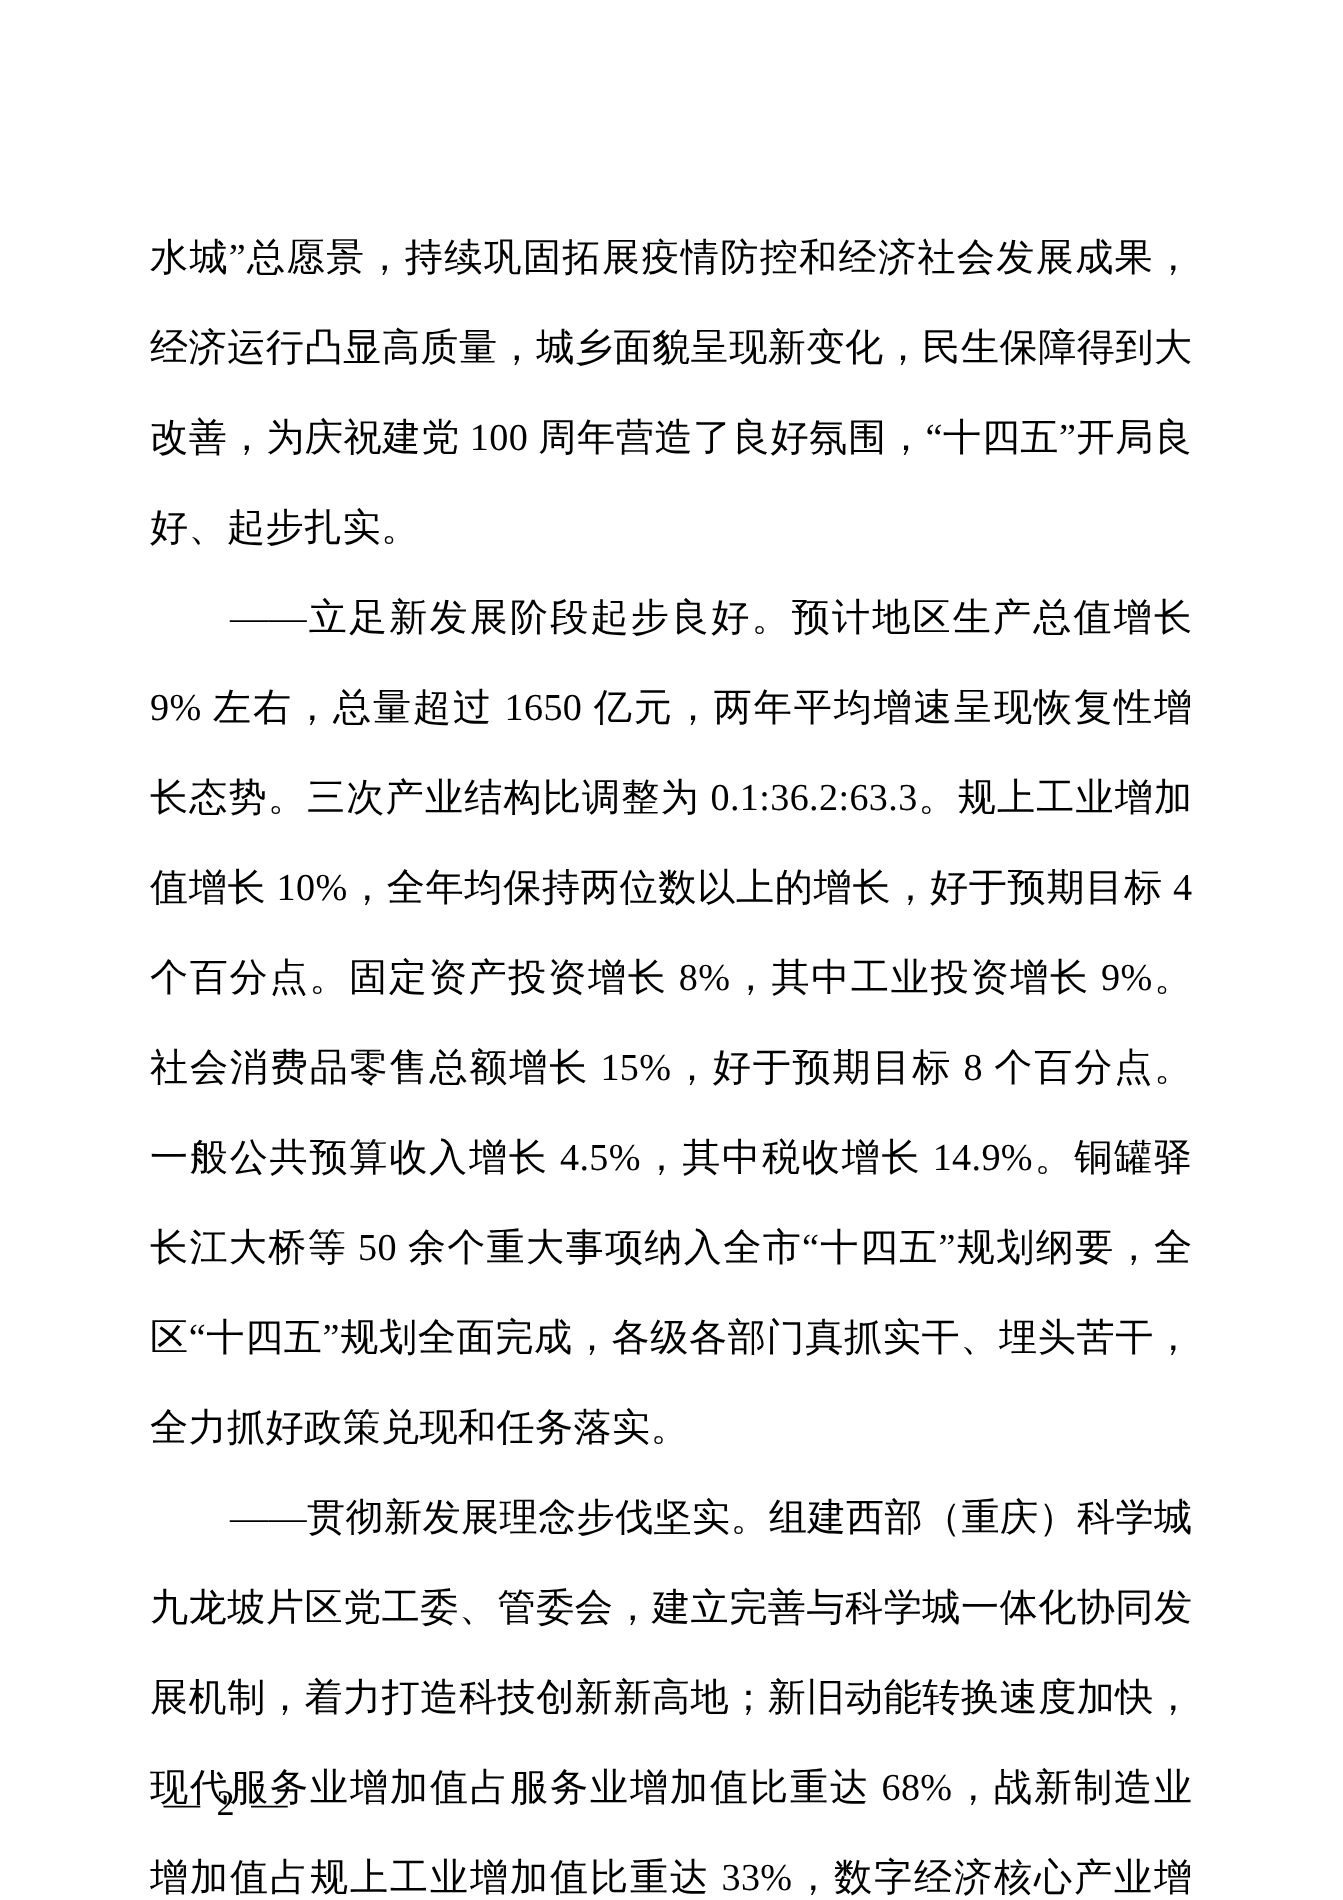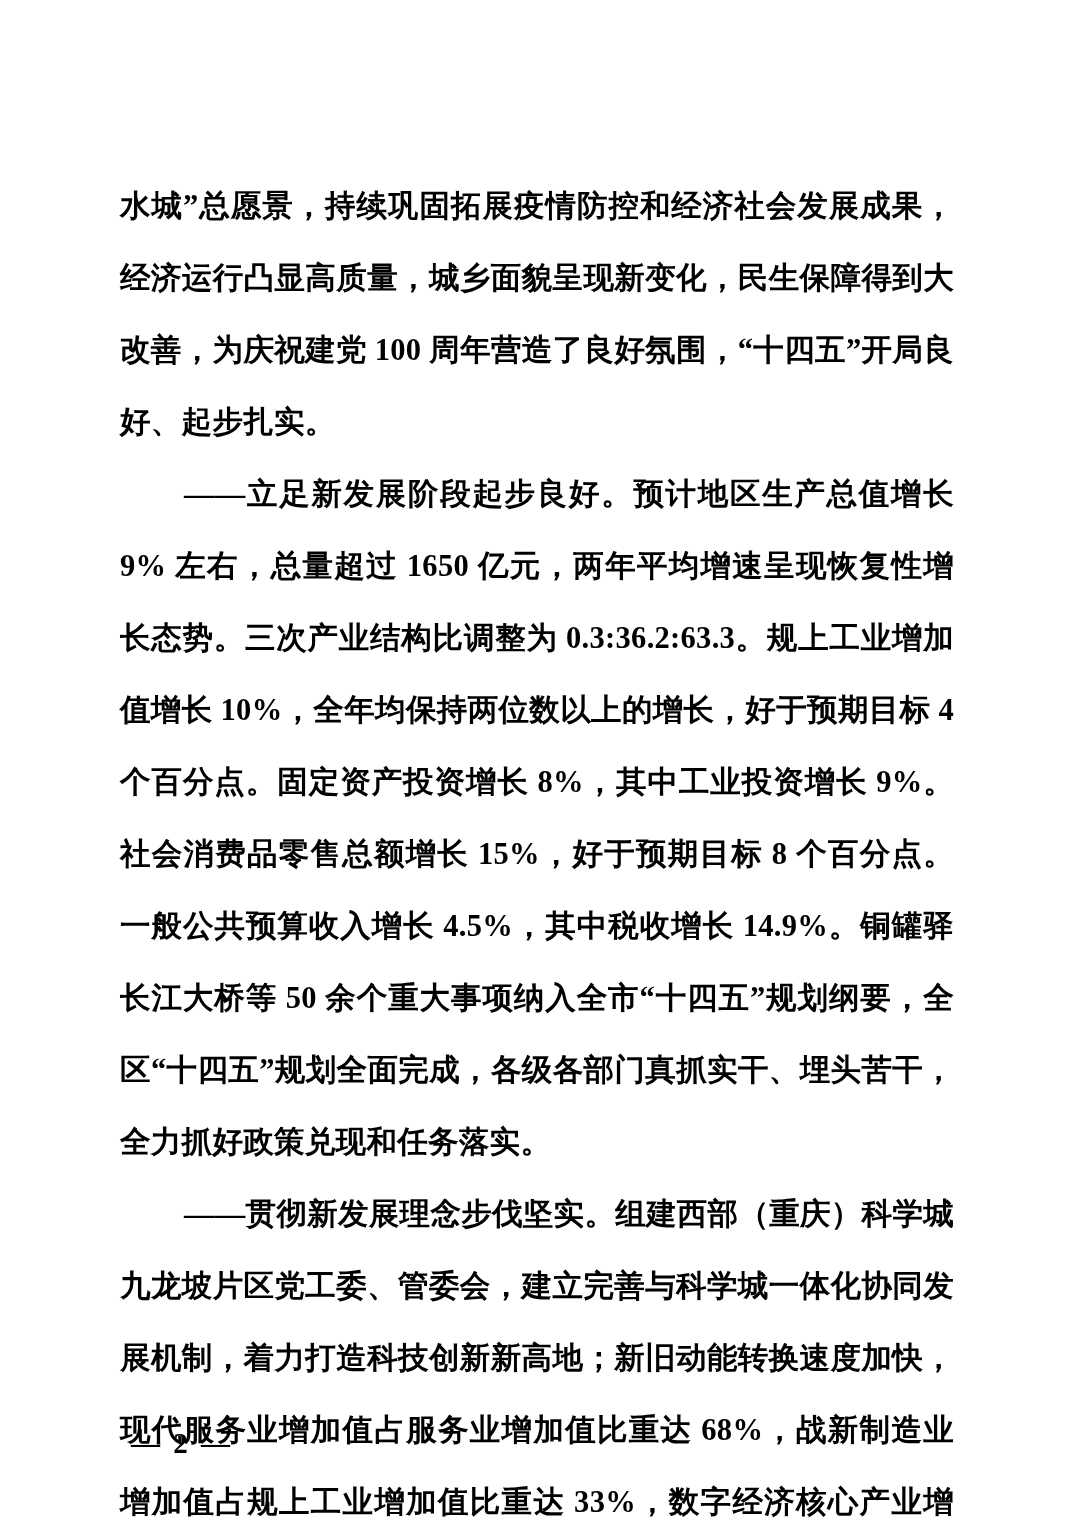--- a/index.html
+++ b/index.html
@@ -14,21 +14,20 @@
     color: #000000;
     position: relative;
     overflow: hidden;
   }
   .page {
     position: relative;
     width: 1074px;
     height: 1520px;
     box-sizing: border-box;
     padding: 170px 120px 0 120px;
-    font-weight: bold;
   }
   .doc-body {
     font-size: 30.5px;
     line-height: 72px;
     text-align: justify;
     text-justify: inter-ideograph;
     letter-spacing: 0.3px;
   }
   .para {
     margin: 0;
@@ -52,19 +51,19 @@
     display: inline-block;
     margin-left: -710px;
   }
 </style>
 </head>
 <body>
 
 <div class="page">
   <div class="doc-body">
     <p class="para">水城”总愿景，持续巩固拓展疫情防控和经济社会发展成果，经济运行凸显高质量，城乡面貌呈现新变化，民生保障得到大改善，为庆祝建党 100 周年营造了良好氛围，“十四五”开局良好、起步扎实。</p>
-    <p class="para indent">——立足新发展阶段起步良好。预计地区生产总值增长 9% 左右，总量超过 1650 亿元，两年平均增速呈现恢复性增长态势。三次产业结构比调整为 0.3:36.2:63.3。规上工业增加值增长 10%，全年均保持两位数以上的增长，好于预期目标 4 个百分点。固定资产投资增长 8%，其中工业投资增长 9%。社会消费品零售总额增长 15%，好于预期目标 8 个百分点。一般公共预算收入增长 4.5%，其中税收增长 14.9%。铜罐驿长江大桥等 50 余个重大事项纳入全市“十四五”规划纲要，全区“十四五”规划全面完成，各级各部门真抓实干、埋头苦干，全力抓好政策兑现和任务落实。</p>
+    <p class="para indent">——立足新发展阶段起步良好。预计地区生产总值增长 9% 左右，总量超过 1650 亿元，两年平均增速呈现恢复性增长态势。三次产业结构比调整为 0.1:36.2:63.3。规上工业增加值增长 10%，全年均保持两位数以上的增长，好于预期目标 4 个百分点。固定资产投资增长 8%，其中工业投资增长 9%。社会消费品零售总额增长 15%，好于预期目标 8 个百分点。一般公共预算收入增长 4.5%，其中税收增长 14.9%。铜罐驿长江大桥等 50 余个重大事项纳入全市“十四五”规划纲要，全区“十四五”规划全面完成，各级各部门真抓实干、埋头苦干，全力抓好政策兑现和任务落实。</p>
     <p class="para indent">——贯彻新发展理念步伐坚实。组建西部（重庆）科学城九龙坡片区党工委、管委会，建立完善与科学城一体化协同发展机制，着力打造科技创新新高地；新旧动能转换速度加快，现代服务业增加值占服务业增加值比重达 68%，战新制造业增加值占规上工业增加值比重达 33%，数字经济核心产业增加值占比达 8.5%。全面落实全市“一区两群”协同发展新机制，进一步优化空间布局，积极打造创新城、文创城、艺术城、滨江城“四张名片”，迈开“科学之城”“人文之城”建设新步伐。贯彻落实《长江保护法》，</p>
   </div>
   <div class="page-number">
     <span class="pn-inner">— 2 —</span>
   </div>
 </div>
 
 </body></html>

